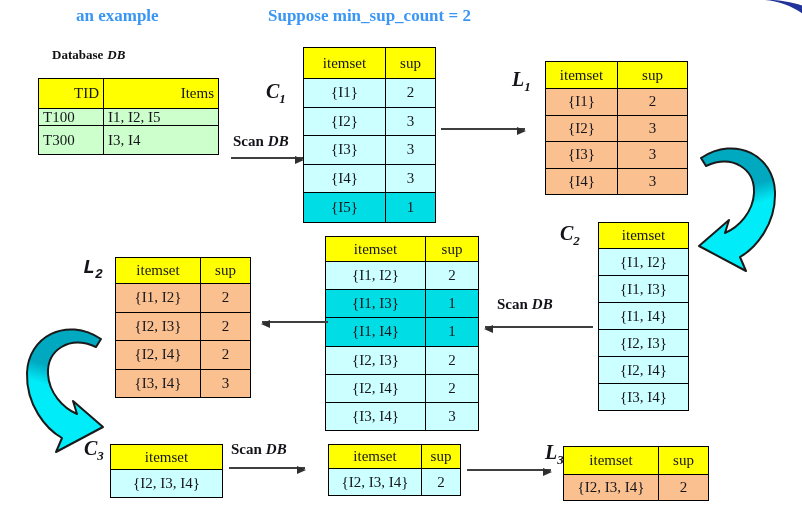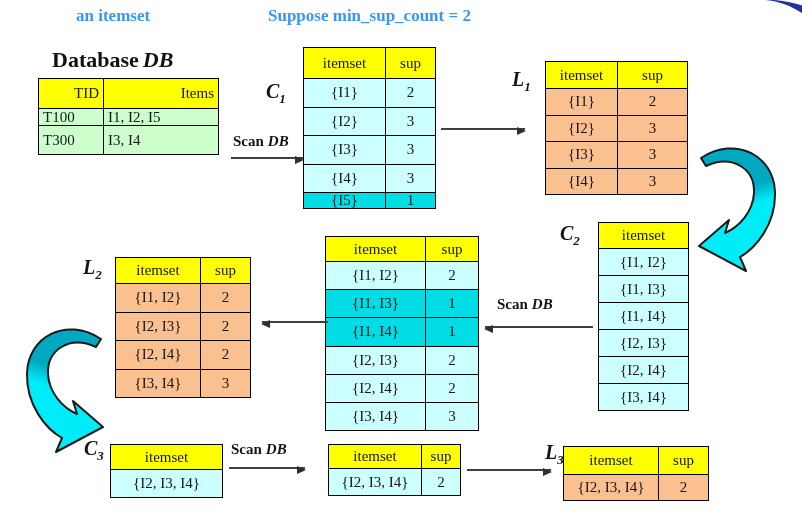--- a/index.html
+++ b/index.html
@@ -30,21 +30,21 @@
     position:absolute; font-weight:bold; font-style:italic; font-size:20px;
     color:#13131a; white-space:nowrap;
   }
   .sub-label sub { font-size:13px; line-height:0; vertical-align:-5px; }
   .scan-label {
     position:absolute; font-weight:bold; font-size:15px; color:#13131a;
     white-space:nowrap;
   }
   .scan-label i { margin-left:4px; }
   .db-title {
-    position:absolute; font-weight:bold; font-size:22px; color:#111;
+    position:absolute; font-weight:bold; font-size:13px; color:#111;
     white-space:nowrap;
   }
   .db-title i { margin-left:4px; }
   .arrow { position:absolute; height:0; border-top:2px solid #3f3f3f; }
   .arrow::after {
     content:""; position:absolute; top:-3px; width:0; height:0;
     border-top:4px solid transparent; border-bottom:4px solid transparent;
   }
   .arrow.right::after { right:-1px; border-left:9px solid #2f2f2f; }
   .arrow.left::after  { left:-1px;  border-right:9px solid #2f2f2f; }
@@ -53,21 +53,21 @@
 </style>
 </head>
 <body>
 
 <div class="canvas">
 
   <svg class="curve" style="left:763px; top:0; width:40px; height:16px;" viewBox="0 0 40 16">
     <path d="M2,0 C16,1 29,6 40,14 L40,6 C30,2 16,0 6,0 Z" fill="#223399"></path>
   </svg>
 
-  <div class="blue-title" style="left:76px; top:6px;">an itemset</div>
+  <div class="blue-title" style="left:76px; top:6px;">an example</div>
   <div class="blue-title" style="left:268px; top:6px; font-size:17px;">Suppose min_sup_count = 2</div>
 
   <div class="db-title" style="left:52px; top:47px;">
     <span>Database</span><i>DB</i>
   </div>
 
   <table class="tbl db-tbl" style="left:38px; top:78px;">
     <colgroup>
         <col style="width:65px">
         <col style="width:115px">
@@ -115,21 +115,21 @@
         <td>3</td>
       </tr>
       <tr style="height:28.6px">
         <td>{I3}</td>
         <td>3</td>
       </tr>
       <tr style="height:28.6px">
         <td>{I4}</td>
         <td>3</td>
       </tr>
-      <tr class="hl" style="height:16px">
+      <tr class="hl" style="height:30px">
         <td>{I5}</td>
         <td>1</td>
       </tr>
     </tbody>
   </table>
 
   <div class="arrow right" style="left:441px; top:128px; width:84px;"></div>
 
   <div class="sub-label" style="left:512px; top:68px;">
     <span>L</span><sub>1</sub>
@@ -242,21 +242,21 @@
       </tr>
       <tr style="height:28.2px">
         <td>{I3, I4}</td>
         <td>3</td>
       </tr>
     </tbody>
   </table>
 
   <div class="arrow left" style="left:262px; top:321px; width:66px;"></div>
 
-  <div class="sub-label" style="left:83px; top:256px;">
+  <div class="sub-label" style="left:83px; top:256px;font-family:Liberation Mono, monospace;">
     <span>L</span><sub>2</sub>
   </div>
   <table class="tbl" style="left:115px; top:257px;">
     <colgroup>
         <col style="width:85px">
         <col style="width:50px">
       </colgroup>
     <tbody class="l-rows">
       <tr class="hdr" style="height:26px">
         <td>itemset</td>

